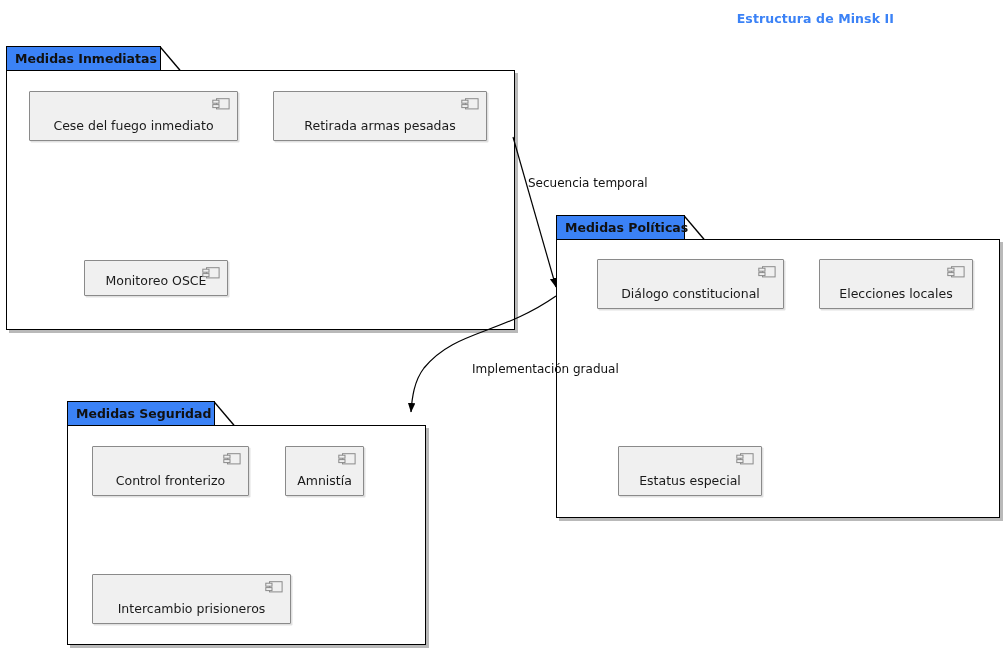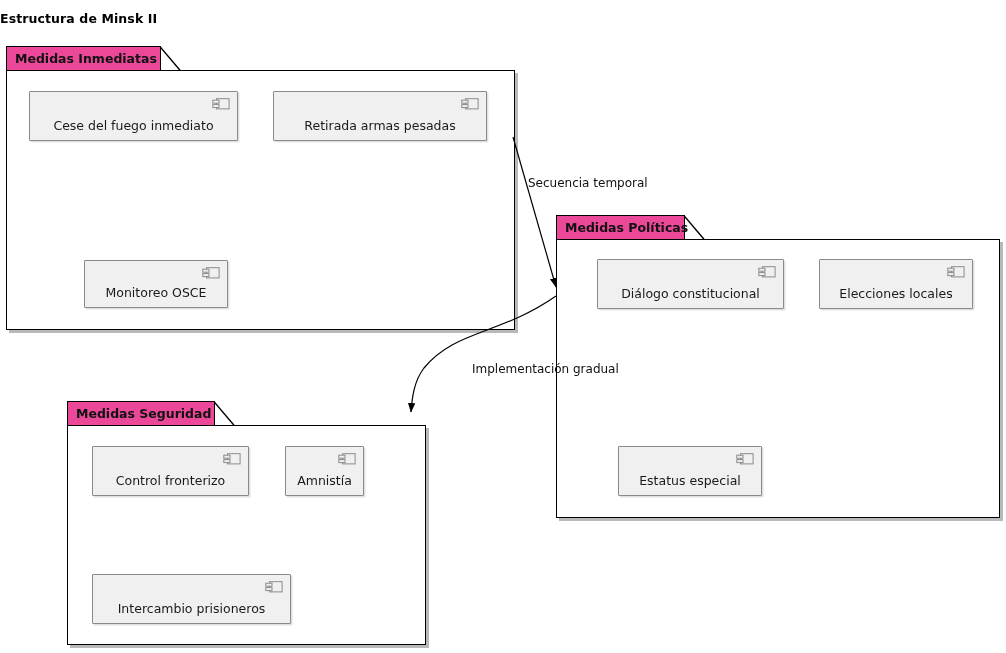--- a/index.html
+++ b/index.html
@@ -18,39 +18,39 @@
     position: absolute;
     left: 0; top: 0;
     width: 1006px;
     height: 653px;
   }
   .diagram-title {
     position: absolute;
     left: 0;
     top: 11px;
     width: 894px;
-    text-align: left;
+    text-align: right;
     font-size: 12.5px;
     font-weight: bold;
-    color: #000000;
+    color: #3b82f6;
     letter-spacing: 0.1px;
   }
   
   .package {
     position: absolute;
   }
   .pkg-tab {
     position: absolute;
     left: 0;
     top: 0;
     height: 24px;
     box-sizing: border-box;
     border: 1.4px solid #000000;
     border-bottom: none;
-    background: #ec4899;
+    background: #3b82f6;
     display: flex;
     align-items: center;
     padding-left: 8px;
     padding-right: 20px;
     font-size: 12.5px;
     font-weight: bold;
     color: #111111;
     white-space: nowrap;
     z-index: 3;
   }
@@ -134,21 +134,21 @@
       <span class="cmp-label">Cese del fuego inmediato</span>
     </div>
     <div class="component" style="left: 273px; top: 91px; width: 214px; height: 50px;">
       <span class="cmp-icon"><svg viewBox="0 0 18 12" width="18" height="12">
           <rect x="4.5" y="0.7" width="12.6" height="10.2" fill="#f0f0f0" stroke="#8a8a8a" stroke-width="1"></rect>
           <rect x="0.8" y="2.2" width="6.2" height="3.0" fill="#f0f0f0" stroke="#8a8a8a" stroke-width="1"></rect>
           <rect x="0.8" y="6.6" width="6.2" height="3.0" fill="#f0f0f0" stroke="#8a8a8a" stroke-width="1"></rect>
         </svg></span>
       <span class="cmp-label">Retirada armas pesadas</span>
     </div>
-    <div class="component" style="left: 84px; top: 260px; width: 144px; height: 48px;">
+    <div class="component" style="left: 84px; top: 260px; width: 144px; height: 36px;">
       <span class="cmp-icon"><svg viewBox="0 0 18 12" width="18" height="12">
           <rect x="4.5" y="0.7" width="12.6" height="10.2" fill="#f0f0f0" stroke="#8a8a8a" stroke-width="1"></rect>
           <rect x="0.8" y="2.2" width="6.2" height="3.0" fill="#f0f0f0" stroke="#8a8a8a" stroke-width="1"></rect>
           <rect x="0.8" y="6.6" width="6.2" height="3.0" fill="#f0f0f0" stroke="#8a8a8a" stroke-width="1"></rect>
         </svg></span>
       <span class="cmp-label">Monitoreo OSCE</span>
     </div>
   </div>
 
 <div class="package" id="pkg-politicas" style="left: 0px; top: 0px;">

